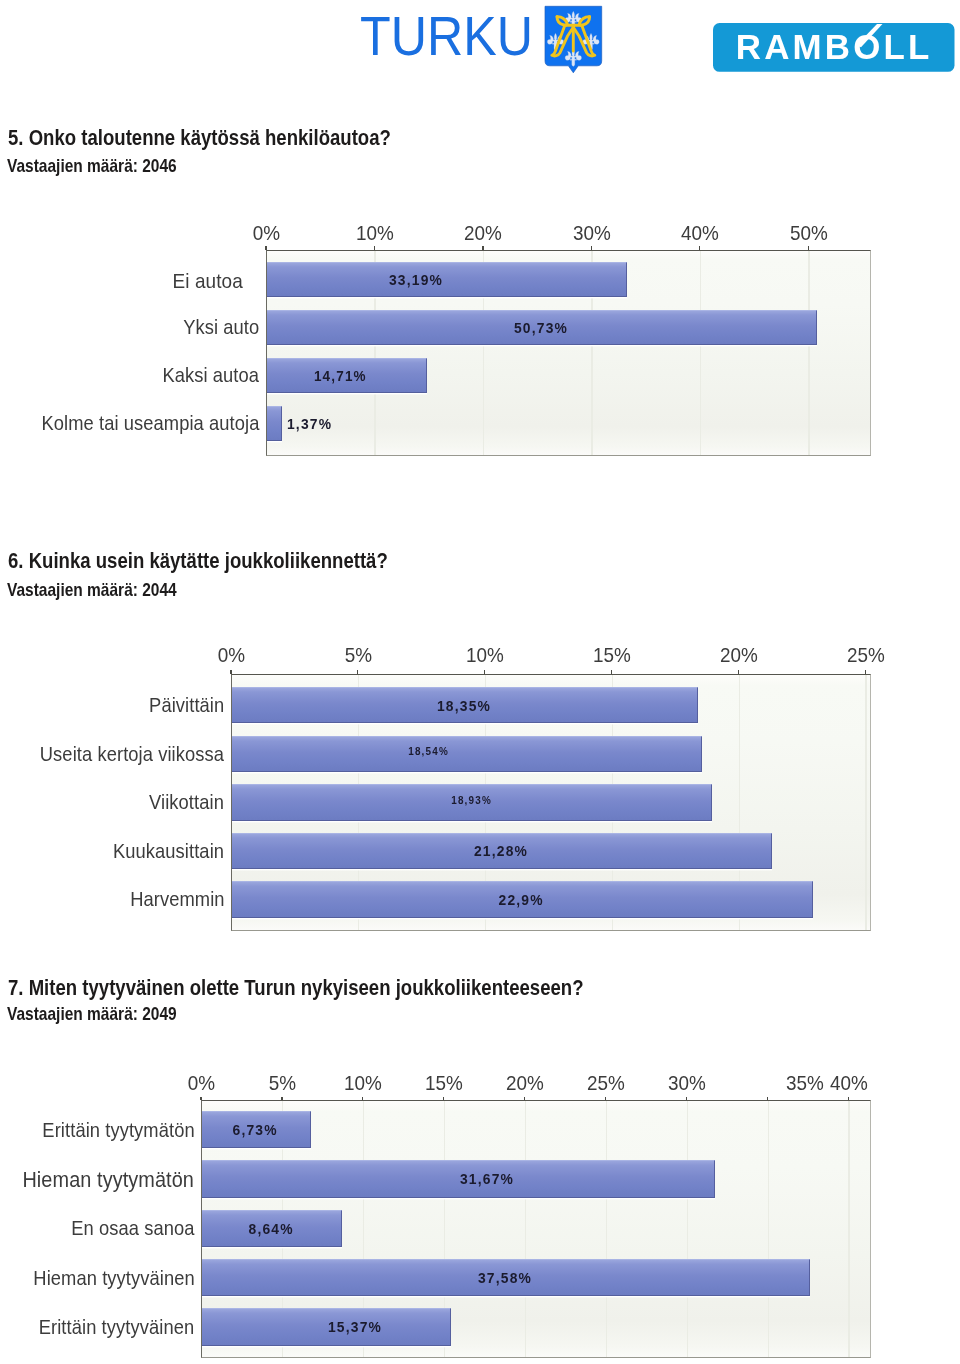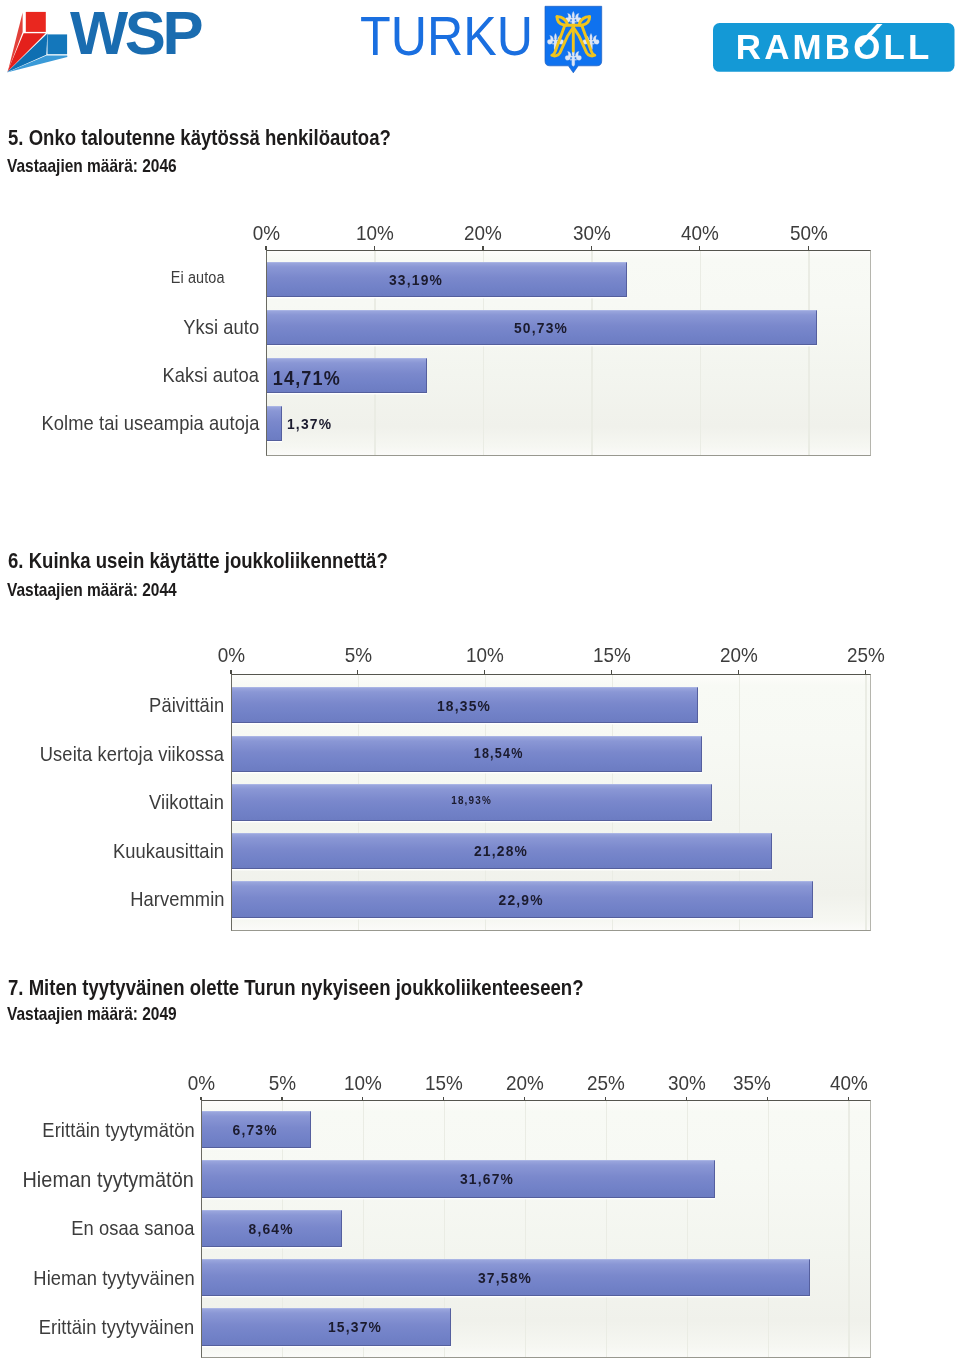--- a/index.html
+++ b/index.html
@@ -40,33 +40,20 @@
   .vallab > span{display:inline-block;transform:scaleX(0.90);letter-spacing:1.3px;}
   .vallab.lft > span{transform-origin:0 50%;}
 </style>
 </head>
 <body>
 
 <div class="page">
 
   <div class="hdr">
 
-    <div class="wsp">
-      <svg width="205" height="66" viewBox="0 0 205 66" xmlns="http://www.w3.org/2000/svg">
-        <g>
-          <polygon points="16.6,4.4 16.6,24.0 1.9,63.2" fill="#e2403a"></polygon>
-          <polygon points="19.8,3.9 39.8,3.9 39.8,23.9 19.8,23.9" fill="#e9271f"></polygon>
-          <polygon points="17.6,25.3 39.7,25.3 1.4,63.8" fill="#e4201c"></polygon>
-          <polygon points="41.4,25.4 40.3,46.8 1.0,64.2" fill="#0e6fb2"></polygon>
-          <polygon points="41.5,26.4 61.1,26.4 61.1,46.2 41.5,46.2" fill="#1477bb"></polygon>
-          <polygon points="40.5,47.6 61.2,47.6 61.3,49.0 0.8,64.4" fill="#3a9ad8"></polygon>
-        </g>
-        <text x="64" y="45.5" font-family="Liberation Sans, sans-serif" font-size="61.6" font-weight="bold" fill="#1a6cb0" letter-spacing="-3.4">WSP</text>
-      </svg>
-    </div>
 
     <div class="turku">
       <svg width="250" height="74" viewBox="0 0 250 74" xmlns="http://www.w3.org/2000/svg">
         <text x="0" y="51.5" font-family="Liberation Sans, sans-serif" font-size="56.1" fill="#1a6fe0" transform="translate(0,0) scale(0.895,1)">TURKU</text>
         <g transform="translate(185,0.3)">
           <path d="M0 2 H56.7 V56.5 Q56.7 61.5 52 61.5 H33.2 L28.3 68.5 L23.4 61.5 H4.7 Q0 61.5 0 56.5 Z" fill="#0f72ef" stroke="#1f5fbf" stroke-width="0.7"></path>
           <g fill="#dbe6f7" stroke="#9fb6dd" stroke-width="0.25">
             <g transform="translate(28.3,15) scale(0.95)">
               <path d="M0,-8.5 C1.6,-6.3 1.7,-3.4 0.9,-1.3 L2.1,-1.3 C2.1,-4.3 4,-6.5 6.2,-6.2
                        C5.2,-5.1 4.9,-3.3 5.5,-1.6 C6.9,-2.4 8.4,-1.6 8.6,0.1 C8.8,1.9 7.5,3.3 5.8,3.2
@@ -134,28 +121,28 @@
         <div class="ticklab" style="left:334.4633315402546px;top:224px;width:80px;font-size:19.8px"><span>10%</span></div>
         <div class="tick" style="left:482.3266630805092px;top:246.4px"></div>
         <div class="ticklab" style="left:442.92666308050923px;top:224px;width:80px;font-size:19.8px"><span>20%</span></div>
         <div class="tick" style="left:590.7899946207638px;top:246.4px"></div>
         <div class="ticklab" style="left:551.3899946207638px;top:224px;width:80px;font-size:19.8px"><span>30%</span></div>
         <div class="tick" style="left:699.2533261610184px;top:246.4px"></div>
         <div class="ticklab" style="left:659.8533261610185px;top:224px;width:80px;font-size:19.8px"><span>40%</span></div>
         <div class="tick" style="left:807.716657701273px;top:246.4px"></div>
         <div class="ticklab" style="left:768.316657701273px;top:224px;width:80px;font-size:19.8px"><span>50%</span></div>
         <div class="bar" style="left:267px;top:262.3px;width:359.989797382105px;height:35px"></div>
-        <div class="catlab" style="right:735px;top:269.65000000000003px;font-size:16px"><span>Ei autoa</span></div>
+        <div class="catlab" style="right:717px;top:269.65000000000003px;font-size:21px"><span>Ei autoa</span></div>
         <div class="vallab" style="left:385.9948986910525px;width:120px;text-align:left;top:272.1px;font-size:15.4px"><span>33,19%</span></div>
         <div class="bar" style="left:267px;top:310.1px;width:550.2344809037116px;height:35px"></div>
         <div class="catlab" style="right:700.7px;top:317.45000000000005px;font-size:20.3px"><span>Yksi auto</span></div>
         <div class="vallab" style="left:481.1172404518559px;width:120px;text-align:center;top:319.90000000000003px;font-size:15.4px"><span>50,73%</span></div>
         <div class="bar" style="left:267px;top:357.9px;width:159.54956069571452px;height:35px"></div>
         <div class="catlab" style="right:700.7px;top:365.25px;font-size:20.3px"><span>Kaksi autoa</span></div>
-        <div class="vallab" style="left:269px;width:120px;text-align:left;top:367.7px;font-size:20px"><span>14,71%</span></div>
+        <div class="vallab" style="left:280px;width:120px;text-align:center;top:367.7px;font-size:15px"><span>14,71%</span></div>
         <div class="bar" style="left:267px;top:405.7px;width:14.85947642101488px;height:35px"></div>
         <div class="catlab" style="right:700.7px;top:413.05px;font-size:20.3px"><span>Kolme tai useampia autoja</span></div>
         <div class="vallab lft" style="left:286.8594764210149px;width:120px;text-align:left;top:415.5px;font-size:15.4px"><span>1,37%</span></div>
       </div>
       <div class="qhead" style="left:8px;top:549.6px">6. Kuinka usein käytätte joukkoliikennettä?</div>
       <div class="qsub" style="left:6.6px;top:582px">Vastaajien määrä: 2044</div>
       <div class="chart" style="left:0;top:0;width:960px;height:1364px;pointer-events:none">
         <div class="plot" style="left:231px;top:673.9px;width:640px;height:257.6px">
           <div class="gridv" style="left:125.88342585249802px"></div>
           <div class="gridv" style="left:252.76685170499604px"></div>
@@ -173,21 +160,21 @@
         <div class="ticklab" style="left:571.6502775574941px;top:646.3px;width:80px;font-size:19.8px"><span>15%</span></div>
         <div class="tick" style="left:737.9337034099921px;top:670.3px"></div>
         <div class="ticklab" style="left:698.5337034099921px;top:646.3px;width:80px;font-size:19.8px"><span>20%</span></div>
         <div class="tick" style="left:864.8171292624901px;top:670.3px"></div>
         <div class="ticklab" style="left:825.4171292624901px;top:646.3px;width:80px;font-size:19.8px"><span>25%</span></div>
         <div class="bar" style="left:232px;top:687px;width:465.6621728786678px;height:36.4px"></div>
         <div class="catlab" style="right:735.7px;top:695.0500000000001px;font-size:20.3px"><span>Päivittäin</span></div>
         <div class="vallab" style="left:403.8310864393339px;width:120px;text-align:center;top:697.5px;font-size:15.4px"><span>18,35%</span></div>
         <div class="bar" style="left:232px;top:735.6px;width:470.4837430610627px;height:36.4px"></div>
         <div class="catlab" style="right:735.7px;top:743.6500000000001px;font-size:20.3px"><span>Useita kertoja viikossa</span></div>
-        <div class="vallab" style="left:406.24187153053134px;width:120px;text-align:right;top:746.1px;font-size:14px"><span>18,54%</span></div>
+        <div class="vallab" style="left:406.24187153053134px;width:120px;text-align:left;top:746.1px;font-size:11px"><span>18,54%</span></div>
         <div class="bar" style="left:232px;top:784.2px;width:480.3806502775575px;height:36.4px"></div>
         <div class="catlab" style="right:735.7px;top:792.2500000000001px;font-size:20.3px"><span>Viikottain</span></div>
         <div class="vallab" style="left:411.19032513877875px;width:120px;text-align:center;top:794.7px;font-size:11px"><span>18,93%</span></div>
         <div class="bar" style="left:232px;top:832.8px;width:540.0158604282317px;height:36.4px"></div>
         <div class="catlab" style="right:735.7px;top:840.85px;font-size:20.3px"><span>Kuukausittain</span></div>
         <div class="vallab" style="left:441.00793021411585px;width:120px;text-align:center;top:843.3px;font-size:15.4px"><span>21,28%</span></div>
         <div class="bar" style="left:232px;top:881.4px;width:581.1260904044409px;height:36.4px"></div>
         <div class="catlab" style="right:735.7px;top:889.45px;font-size:20.3px"><span>Harvemmin</span></div>
         <div class="vallab" style="left:461.56304520222045px;width:120px;text-align:center;top:891.9px;font-size:15.4px"><span>22,9%</span></div>
       </div>
@@ -212,21 +199,21 @@
         <div class="ticklab" style="left:322.8748489973424px;top:1074.3px;width:80px;font-size:19.8px"><span>10%</span></div>
         <div class="tick" style="left:443.2122734960135px;top:1096.7px"></div>
         <div class="ticklab" style="left:403.8122734960135px;top:1074.3px;width:80px;font-size:19.8px"><span>15%</span></div>
         <div class="tick" style="left:524.1496979946847px;top:1096.7px"></div>
         <div class="ticklab" style="left:484.74969799468477px;top:1074.3px;width:80px;font-size:19.8px"><span>20%</span></div>
         <div class="tick" style="left:605.0871224933559px;top:1096.7px"></div>
         <div class="ticklab" style="left:565.6871224933559px;top:1074.3px;width:80px;font-size:19.8px"><span>25%</span></div>
         <div class="tick" style="left:686.024546992027px;top:1096.7px"></div>
         <div class="ticklab" style="left:646.624546992027px;top:1074.3px;width:80px;font-size:19.8px"><span>30%</span></div>
         <div class="tick" style="left:766.9619714906981px;top:1096.7px"></div>
-        <div class="ticklab" style="left:712px;top:1074.3px;width:80px;font-size:19.8px"><span>35%</span></div>
+        <div class="ticklab" style="left:765px;top:1074.3px;width:80px;font-size:19.8px"><span>35%</span></div>
         <div class="tick" style="left:847.8993959893694px;top:1096.7px"></div>
         <div class="ticklab" style="left:808.4993959893694px;top:1074.3px;width:80px;font-size:19.8px"><span>40%</span></div>
         <div class="bar" style="left:202px;top:1111px;width:108.94177337521141px;height:37.4px"></div>
         <div class="catlab" style="right:765.7px;top:1119.55px;font-size:20.3px"><span>Erittäin tyytymätön</span></div>
         <div class="vallab" style="left:195.4708866876057px;width:120px;text-align:center;top:1122px;font-size:15.4px"><span>6,73%</span></div>
         <div class="bar" style="left:202px;top:1160.35px;width:512.6576467745832px;height:37.4px"></div>
         <div class="catlab" style="right:765.7px;top:1168.8999999999999px;font-size:22px"><span>Hieman tyytymätön</span></div>
         <div class="vallab" style="left:397.3288233872916px;width:120px;text-align:right;top:1171.35px;font-size:15.4px"><span>31,67%</span></div>
         <div class="bar" style="left:202px;top:1209.7px;width:139.8598695337038px;height:37.4px"></div>
         <div class="catlab" style="right:765.7px;top:1218.25px;font-size:20.3px"><span>En osaa sanoa</span></div>

